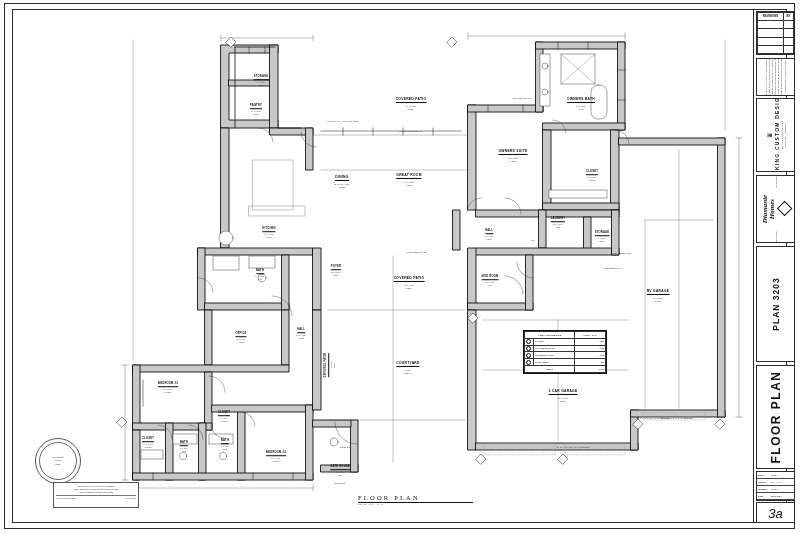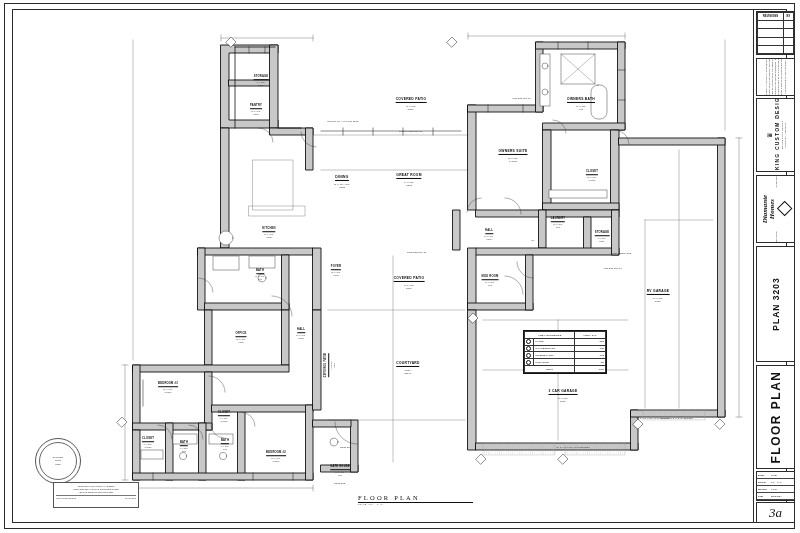--- a/index.html
+++ b/index.html
@@ -77,21 +77,21 @@
   .info .row{display:flex;height:6px;border-bottom:.5px solid #444;
              align-items:center;}
   .info .row:last-child{border-bottom:none;}
   .info .k{font-size:2.2px;padding-left:1px;width:12px;font-weight:bold;}
   .info .v{font-size:2.2px;padding-left:1px;}
 
   
   .sheetno{top:502px;width:39px;height:21px;}
   .sheetno .n{position:absolute;left:50%;top:52%;
               transform:translate(-50%,-50%);
-              font-family:Liberation Serif, serif;
+              font-family:Liberation Sans, sans-serif;
               font-size:13px;font-style:italic;}
 
   
   #draw{position:absolute;left:13px;top:10px;width:739px;height:512px;}
   #draw svg{position:absolute;left:0;top:0;}
 
   
   .rm{position:absolute;text-align:center;white-space:nowrap;
       transform:translate(-50%,-50%);pointer-events:none;}
   .rm .t{font-size:4.3px;font-weight:bold;letter-spacing:.45px;

